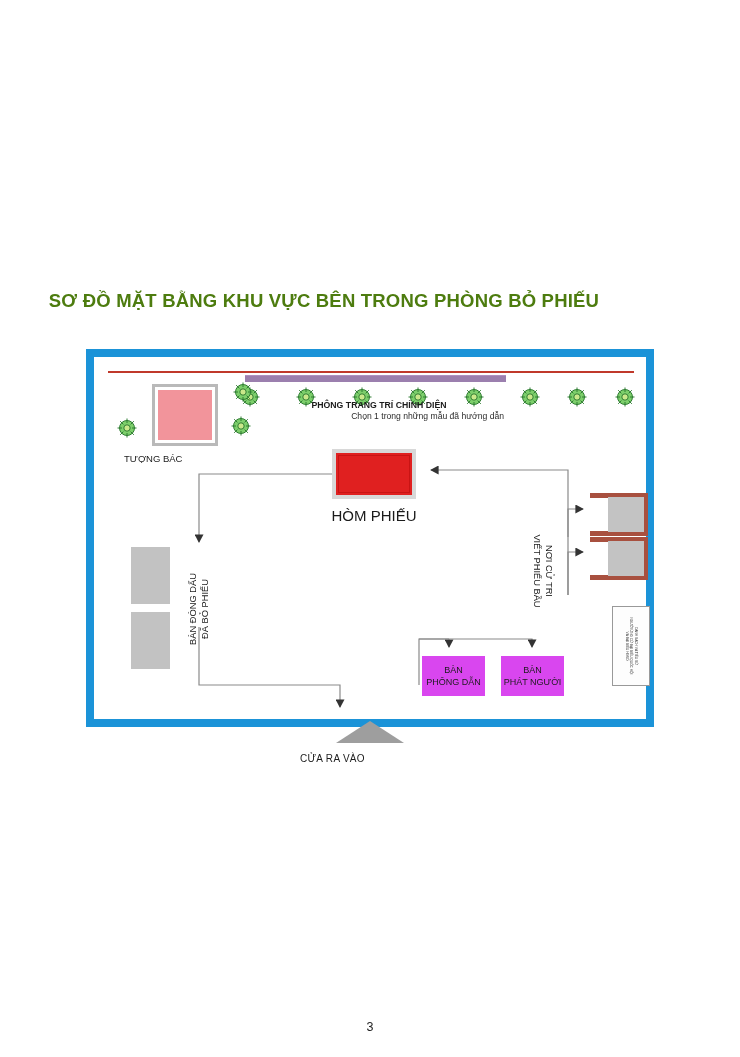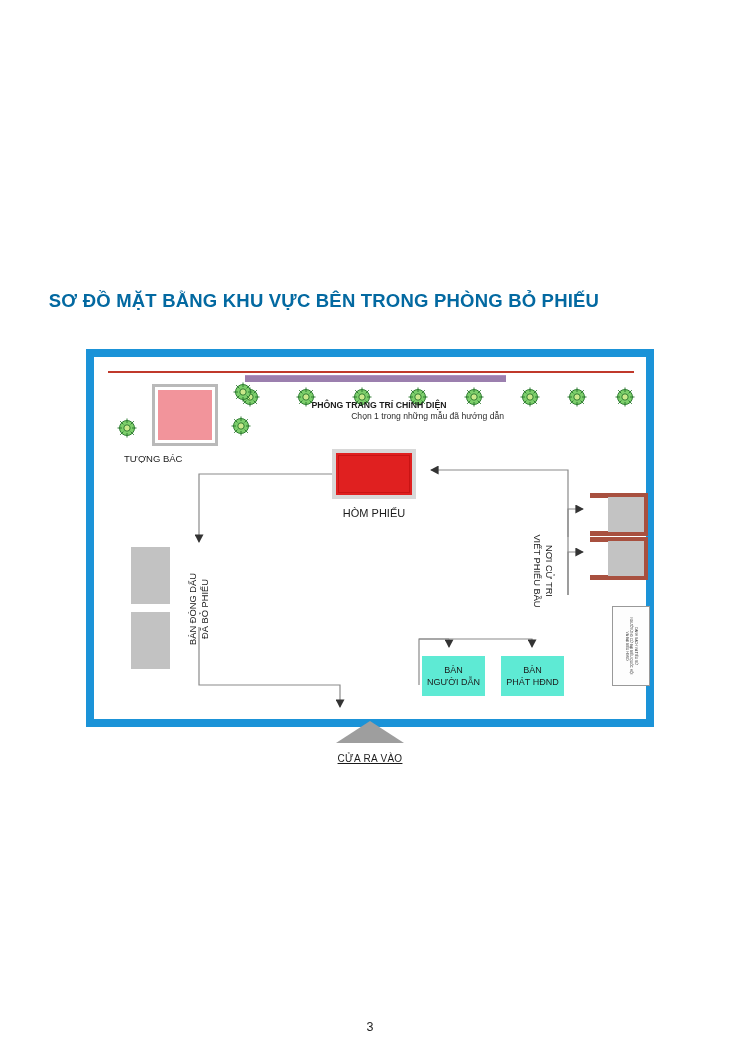--- a/index.html
+++ b/index.html
@@ -24,21 +24,21 @@
   
   .page-title {
     position: absolute;
     left: 0;
     top: 290px;
     width: 648px;
     text-align: center;
     font-size: 18.5px;
     font-weight: bold;
     letter-spacing: 0.2px;
-    color: #0369a1;
+    color: #4d7c0f;
     white-space: nowrap;
   }
 
   
   .room-frame {
     position: absolute;
     left: 86px;
     top: 349px;
     width: 568px;
     height: 378px;
@@ -145,21 +145,21 @@
     position: absolute;
     inset: 2px;
     border: 1px solid #c81414;
   }
   .ballot-label {
     position: absolute;
     left: 220px;
     top: 150px;
     width: 120px;
     text-align: center;
-    font-size: 11px;
+    font-size: 15px;
     color: #1b1b1b;
   }
 
   
   .stamp-table {
     position: absolute;
     left: 37px;
     width: 39px;
     height: 57px;
     background: #c2c2c2;
@@ -248,21 +248,21 @@
     color: #333333;
     text-align: center;
     white-space: pre-line;
   }
 
   
   .desk {
     position: absolute;
     width: 63px;
     height: 40px;
-    background: #5eead4;
+    background: #d946ef;
     display: flex;
     flex-direction: column;
     justify-content: center;
     font-size: 9px;
     color: #1b1b1b;
     line-height: 12px;
     text-align: center;
   }
   #desk-guide { left: 328px; top: 299px; }
   #desk-issue { left: 407px; top: 299px; }
@@ -286,25 +286,23 @@
     height: 0;
     border-left: 34px solid transparent;
     border-right: 34px solid transparent;
     border-bottom: 22px solid #9e9e9e;
   }
   .entrance-label {
     position: absolute;
     left: 300px;
     top: 753px;
     width: 140px;
-    text-align: center;
     font-size: 10px;
     color: #1b1b1b;
     letter-spacing: 0.3px;
-    text-decoration: underline;
   }
 
   
   .page-number {
     position: absolute;
     left: 0;
     top: 1020px;
     width: 740px;
     text-align: center;
     font-size: 12.5px;
@@ -542,25 +540,25 @@
       </div>
 
       <div class="candidate-board">
         <div class="txt">DANH SÁCH VÀ TIỂU SỬ
 NGƯỜI ỨNG CỬ ĐẠI BIỂU QUỐC HỘI
 VÀ ĐẠI BIỂU HĐND</div>
       </div>
 
       <div class="desk" id="desk-guide">
         <div>BÀN</div>
-        <div>NGƯỜI DẪN</div>
+        <div>PHÔNG DẪN</div>
       </div>
       <div class="desk" id="desk-issue">
         <div>BÀN</div>
-        <div>PHÁT HĐND</div>
+        <div>PHÁT NGƯỜI</div>
       </div>
 
       <svg class="flow-svg" viewBox="0 0 568 378">
         <defs>
           <marker id="ah" markerWidth="9" markerHeight="9" refX="7.6" refY="4.5" orient="auto" markerUnits="userSpaceOnUse">
             <path d="M0,0 L8.5,4.5 L0,9 z" fill="#333333"></path>
           </marker>
         </defs>
         <g fill="none" stroke="#8a8a8a" stroke-width="1.2">
 

